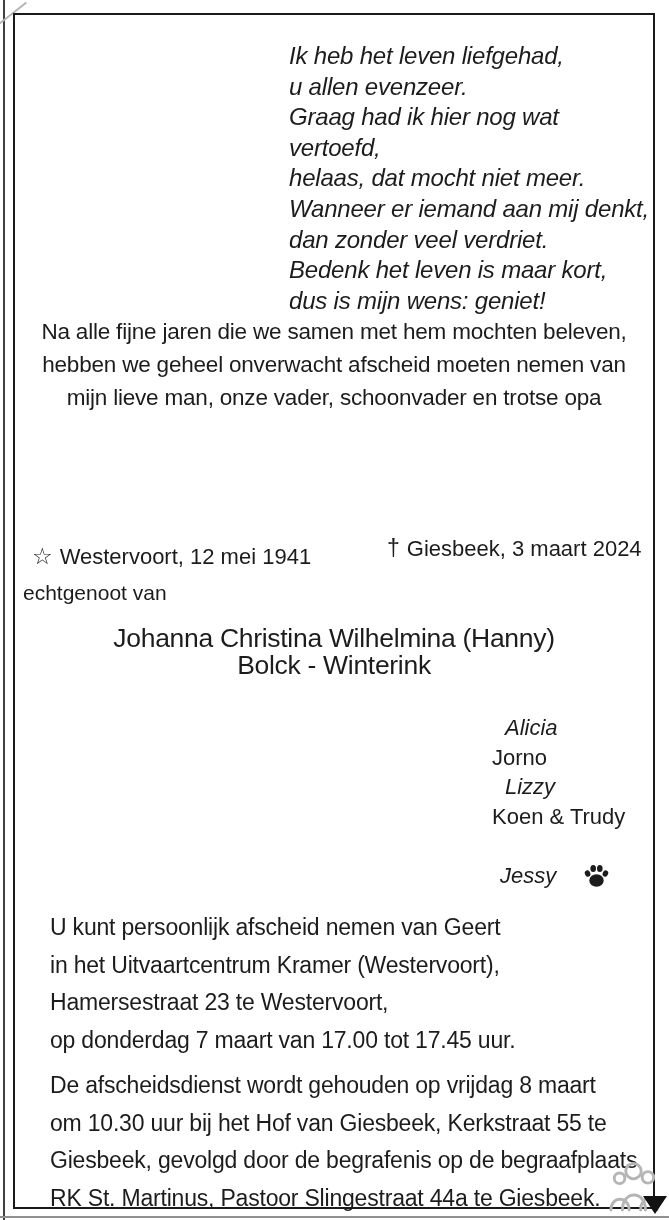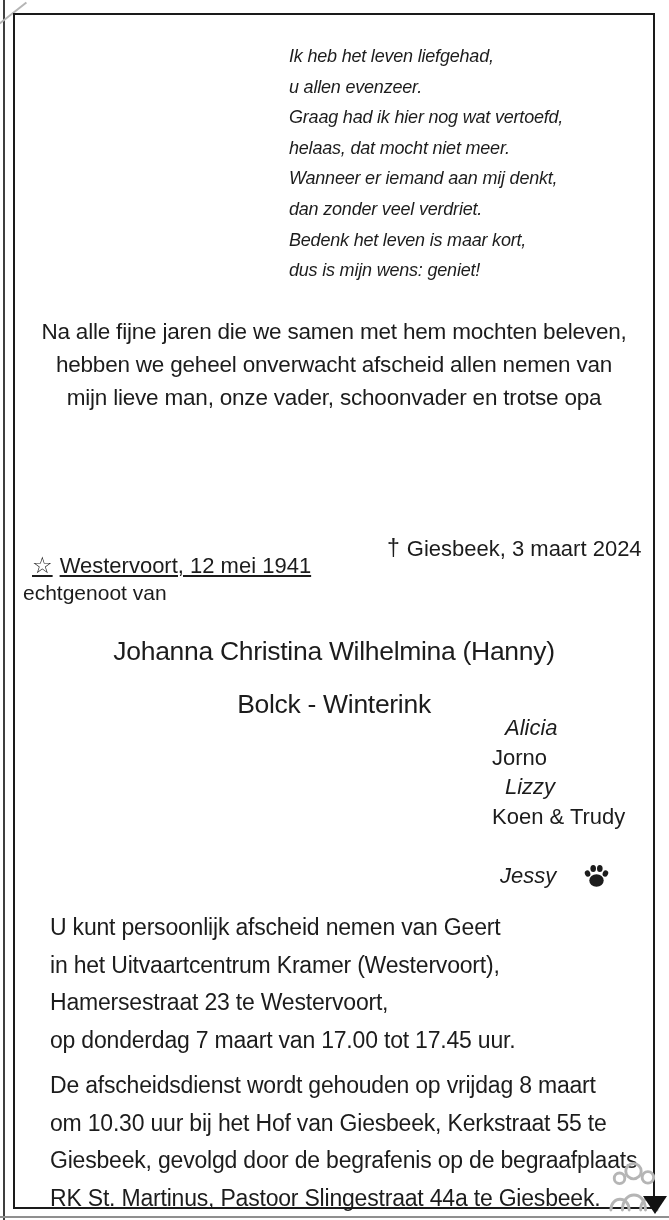--- a/index.html
+++ b/index.html
@@ -23,51 +23,51 @@
     width: 642px; height: 1196px;
     border: 2px solid #1a1a1a;
     box-sizing: border-box;
   }
 
   .multiline { white-space: pre-line; }
 
   .poem {
     position: absolute; left: 274px; top: 26px;
     font-style: italic;
-    font-size: 18px; line-height: 30.6px;
+    font-size: 24px; line-height: 30.6px;
     letter-spacing: -0.2px;
   }
 
   .intro {
     position: absolute; left: 0; top: 300px; width: 100%;
     text-align: center;
     font-size: 22.5px; line-height: 33px;
     letter-spacing: -0.2px;
   }
 
   .deceased-name {
     position: absolute; left: 0; top: 436px; width: 100%;
     text-align: center;
     font-size: 37px; letter-spacing: -0.6px;
     white-space: nowrap;
   }
 
   .dates { position: absolute; left: 0; top: 520px; width: 100%; height: 30px; font-size: 22px; }
-  .birth { position: absolute; left: 17px; top: 17px; text-decoration: underline; }
+  .birth { position: absolute; left: 17px; top: 8px; }
   .death { position: absolute; left: 372px; top: 0; }
   .date-sym { font-size: 23px; padding-right: 7px; }
 
   .spouse-label {
     position: absolute; left: 8px; top: 566px; width: 100%;
     text-align: left; font-size: 21px;
   }
   .spouse-name {
     position: absolute; left: 0; top: 610px; width: 100%;
     text-align: center;
-    font-size: 26.5px; line-height: 53px;
+    font-size: 26.5px; line-height: 27px;
     letter-spacing: -0.3px;
   }
 
   .family-list {
     position: absolute; left: 477px; top: 698px;
     font-size: 22px; line-height: 29.6px;
   }
   .family-member.italic { font-style: italic; padding-left: 13px; }
 
   .pet-line {
@@ -108,21 +108,21 @@
     <div class="poem multiline">Ik heb het leven liefgehad,
 u allen evenzeer.
 Graag had ik hier nog wat vertoefd,
 helaas, dat mocht niet meer.
 Wanneer er iemand aan mij denkt,
 dan zonder veel verdriet.
 Bedenk het leven is maar kort,
 dus is mijn wens: geniet!</div>
 
     <div class="intro multiline">Na alle fijne jaren die we samen met hem mochten beleven,
-hebben we geheel onverwacht afscheid allen nemen van
+hebben we geheel onverwacht afscheid moeten nemen van
 mijn lieve man, onze vader, schoonvader en trotse opa</div>
 
 
     <div class="dates">
       <span class="birth">
         <span class="date-sym">☆</span><span>Westervoort, 12 mei 1941</span>
       </span>
       <span class="death">
         <span class="date-sym">†</span><span>Giesbeek, 3 maart 2024</span>
       </span>

